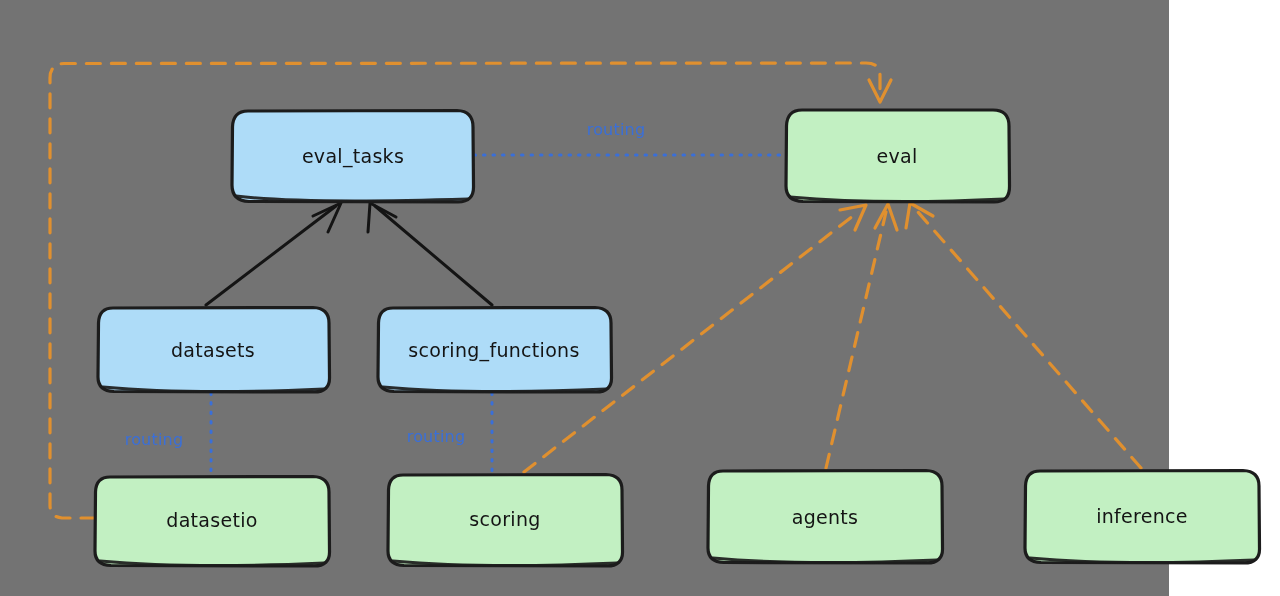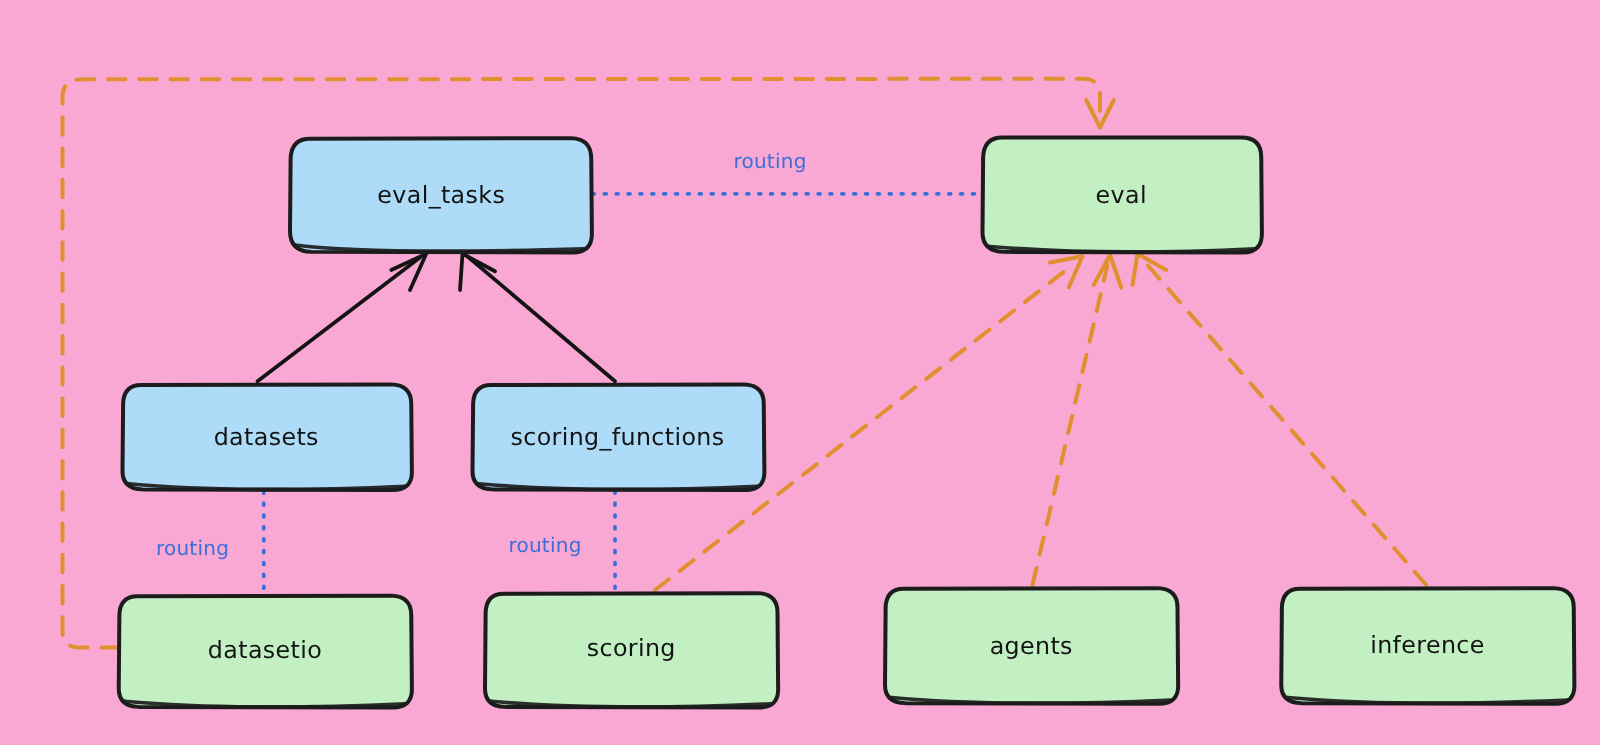--- a/index.html
+++ b/index.html
@@ -8,23 +8,23 @@
     background: #ffffff;
   }
   body {
     width: 1280px;
     height: 596px;
     overflow: hidden;
     font-family: "DejaVu Sans", sans-serif;
   }
   #diagram-root {
     position: relative;
-    width: 1280px;
+    width: 1169px;
     height: 596px;
-    background: #f9a8d4;
+    background: #737373;
   }
   svg#diagram-svg {
     position: absolute;
     left: 0;
     top: 0;
     width: 1280px;
     height: 596px;
     display: block;
   }
   .node-shape {

